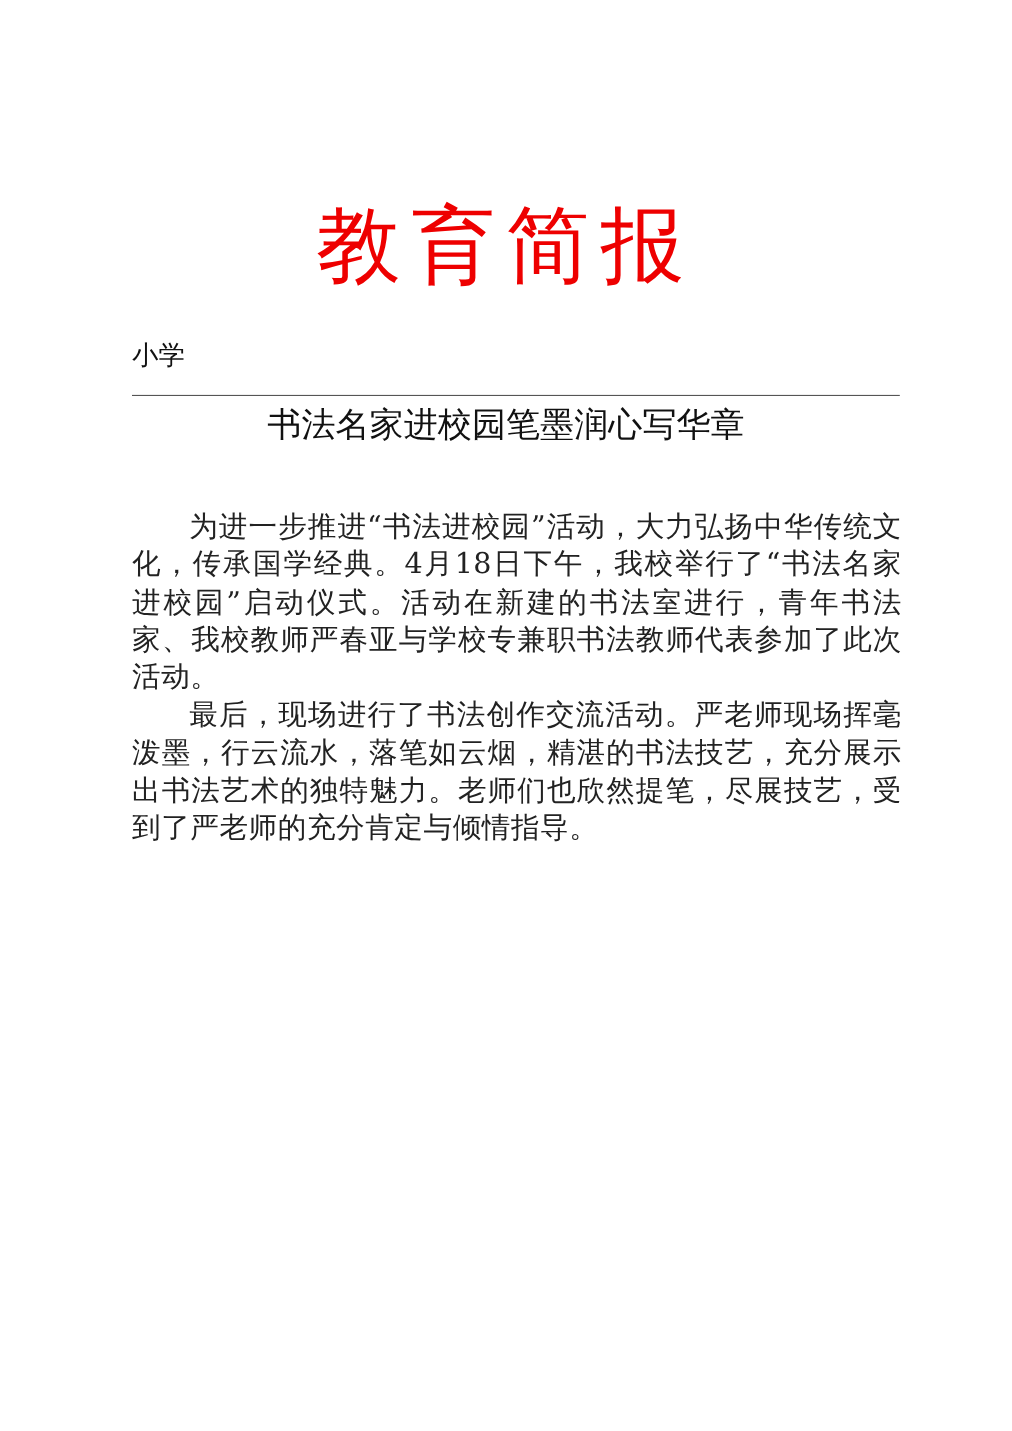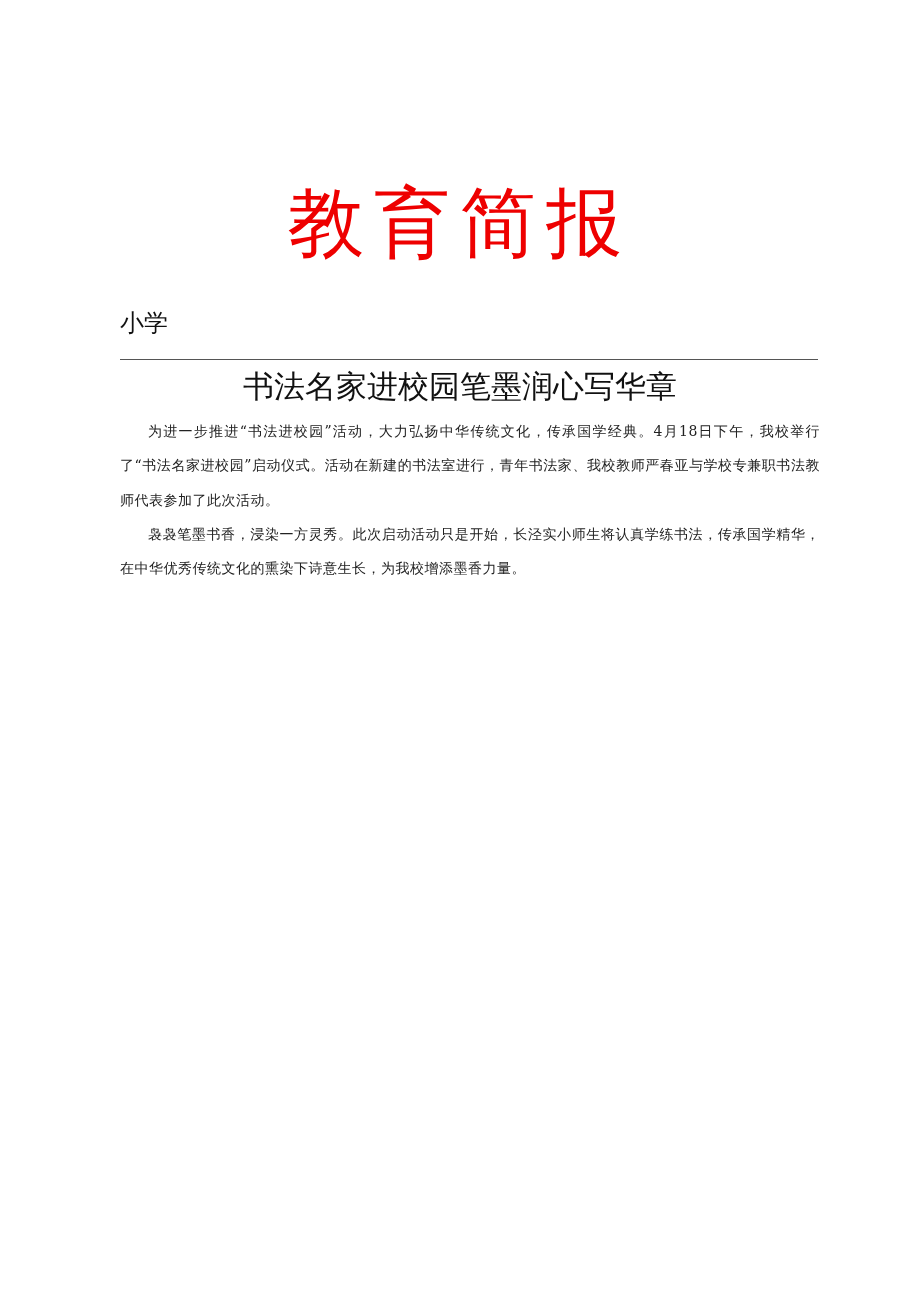--- a/index.html
+++ b/index.html
@@ -63,24 +63,24 @@
       width: 920px;
       text-align: center;
       font-family: "DejaVu Sans", "Liberation Sans", sans-serif;
       font-size: 31px;
       line-height: 48px;
       color: #111;
     }
     .body {
       position: absolute;
       left: 120px;
-      top: 414px;
+      top: 462px;
       width: 700px;
       font-family: "DejaVu Serif", "Liberation Serif", serif;
-      font-size: 14px;
+      font-size: 26px;
       line-height: 34.3px;
       color: #222;
       text-align: justify;
       text-justify: inter-character;
     }
     .body p {
       margin: 0;
       text-indent: 2em;
       letter-spacing: 0.5px;
     }
@@ -94,15 +94,15 @@
   <div class="meta-row">
     <span>小学</span>
   </div>
 
   <div class="rule"></div>
 
   <div class="headline">书法名家进校园笔墨润心写华章</div>
 
   <div class="body">
     <p>为进一步推进“书法进校园”活动，大力弘扬中华传统文化，传承国学经典。4月18日下午，我校举行了“书法名家进校园”启动仪式。活动在新建的书法室进行，青年书法家、我校教师严春亚与学校专兼职书法教师代表参加了此次活动。</p>
-    <p>袅袅笔墨书香，浸染一方灵秀。此次启动活动只是开始，长泾实小师生将认真学练书法，传承国学精华，在中华优秀传统文化的熏染下诗意生长，为我校增添墨香力量。</p>
+    <p>最后，现场进行了书法创作交流活动。严老师现场挥毫泼墨，行云流水，落笔如云烟，精湛的书法技艺，充分展示出书法艺术的独特魅力。老师们也欣然提笔，尽展技艺，受到了严老师的充分肯定与倾情指导。</p>
   </div>
 </div>
 
 </body></html>

